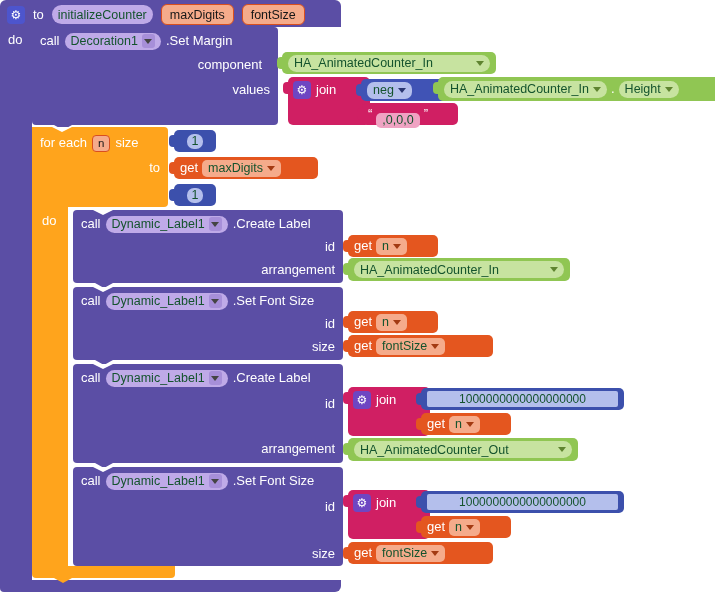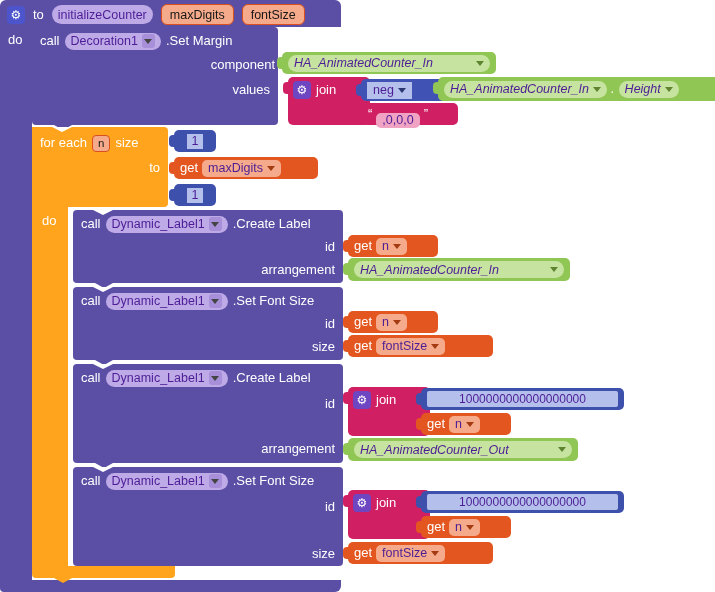--- a/index.html
+++ b/index.html
@@ -5,46 +5,46 @@
   html,body{margin:0;padding:0;background:#fff;}
   #canvas{position:relative;width:715px;height:592px;background:#fff;overflow:hidden;
           font-family:"Liberation Sans",sans-serif;}
   .abs{position:absolute;box-sizing:border-box;}
   
   .purple{background:#5b4ea5;}
   .orange{background:#ffa41c;}
   .magenta{background:#d01f63;}
   .blue{background:#3c50ac;}
   .redor{background:#e4561f;}
-  .green{background:#90c653;font-style:italic;}
+  .green{background:#90c653;}
   .r4{border-radius:4px;}
   
   .wt{color:#fff;font-size:13px;white-space:nowrap;line-height:20px;}
   .rlabel{position:absolute;text-align:right;color:#fff;font-size:13px;white-space:nowrap;}
   .row{position:absolute;display:flex;align-items:center;gap:5px;}
   
   .vb{position:absolute;display:flex;align-items:center;gap:4px;padding:0 6px;border-radius:5px;}
   .vb::before{content:"";position:absolute;left:-5px;top:5px;width:6px;height:12px;
               border-radius:4px 0 0 4px;background:inherit;}
   
   .stmt::before{content:"";position:absolute;top:0;left:20px;width:0;height:0;
                 border-left:10px solid transparent;border-right:10px solid transparent;
                 border-top:5px solid #fff;}
   .bump-purple::after,.bump-orange::after{content:"";position:absolute;bottom:-5px;left:22px;width:0;height:0;
                 border-left:9px solid transparent;border-right:9px solid transparent;}
   .bump-purple::after{border-top:5px solid #5b4ea5;}
   .bump-orange::after{border-top:5px solid #ffa41c;}
   
   .pill{display:inline-flex;align-items:center;gap:4px;height:17px;padding:0 6px;
-        color:#4c1d95;font-size:12.5px;white-space:nowrap;border-radius:9px;}
+        color:#14532d;font-size:12.5px;white-space:nowrap;border-radius:9px;}
   .lav{background:#bfaae8;}
   .ddbox{background:#a78fd9;border-radius:3px;width:13px;height:14px;display:inline-flex;
          align-items:center;justify-content:center;}
   .salm{background:#f5ab8b;border-radius:5px;}
-  .bluepill{background:#b4bfec;border-radius:0;}
+  .bluepill{background:#b4bfec;border-radius:7px;}
   .greenpill{background:#c7e3a0;border-radius:9px;}
   .pinkpill{background:#f0a3c3;border-radius:5px;}
   .chipP{display:inline-flex;align-items:center;height:19px;padding:0 8px;border-radius:6px;
          background:#f5ab8b;border:1.5px solid #d94f1e;color:#161616;font-size:12.5px;}
   .chipN{display:inline-flex;align-items:center;height:15px;padding:0 5px;border-radius:4px;
          background:#f5ab8b;border:1.5px solid #d94f1e;color:#161616;font-size:11.5px;}
   
   .tri{width:0;height:0;border-left:4px solid transparent;border-right:4px solid transparent;
        border-top:5px solid #444;}
   .tri-green{border-top-color:#5f8430;}
@@ -81,21 +81,21 @@
     <div class="row" style="left:8px;top:4px;">
       <span class="wt">call</span>
       <span class="pill lav">
         <span>Decoration1</span>
         <span class="ddbox">
             <span class="tri"></span>
           </span>
       </span>
       <span class="wt">.Set Margin</span>
     </div>
-    <div class="rlabel" style="right:3px;top:30px;width:120px;">component</div>
+    <div class="rlabel" style="right:16px;top:30px;width:120px;">component</div>
     <div class="rlabel" style="right:8px;top:55px;width:120px;">values</div>
   </div>
 
   <div class="vb green" style="left:282px;top:52px;width:202px;height:22px;">
     <span class="pill greenpill fill">
       <span>HA_AnimatedCounter_In</span>
         <span class="tri tri-green"></span>
     </span>
   </div>
 

